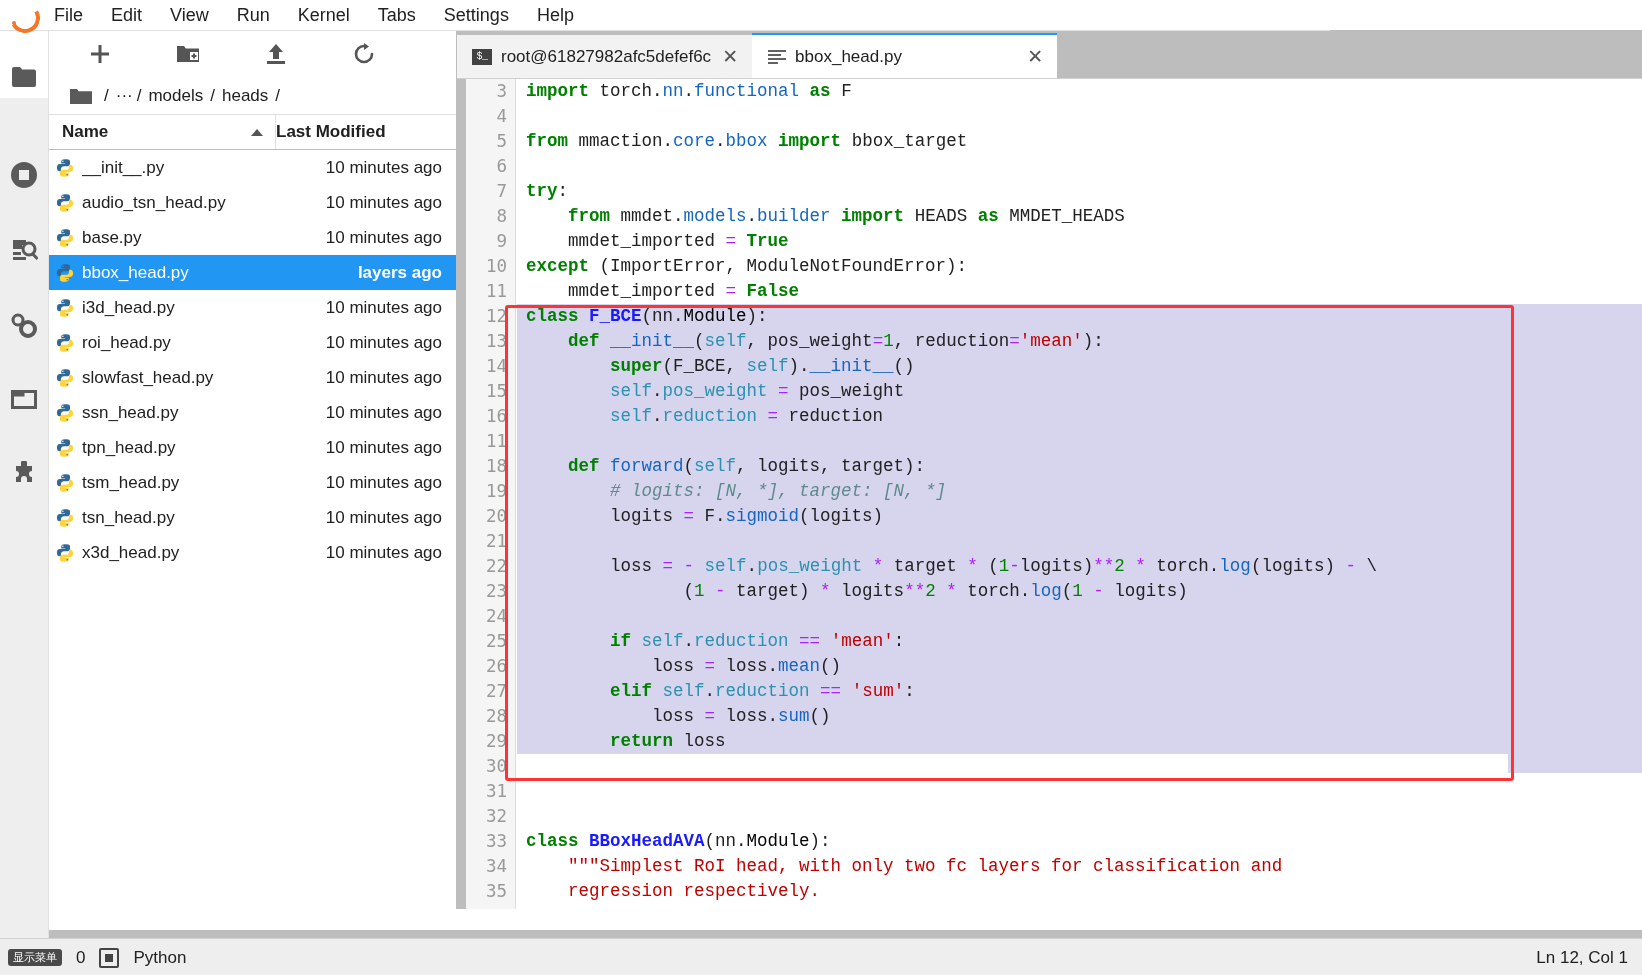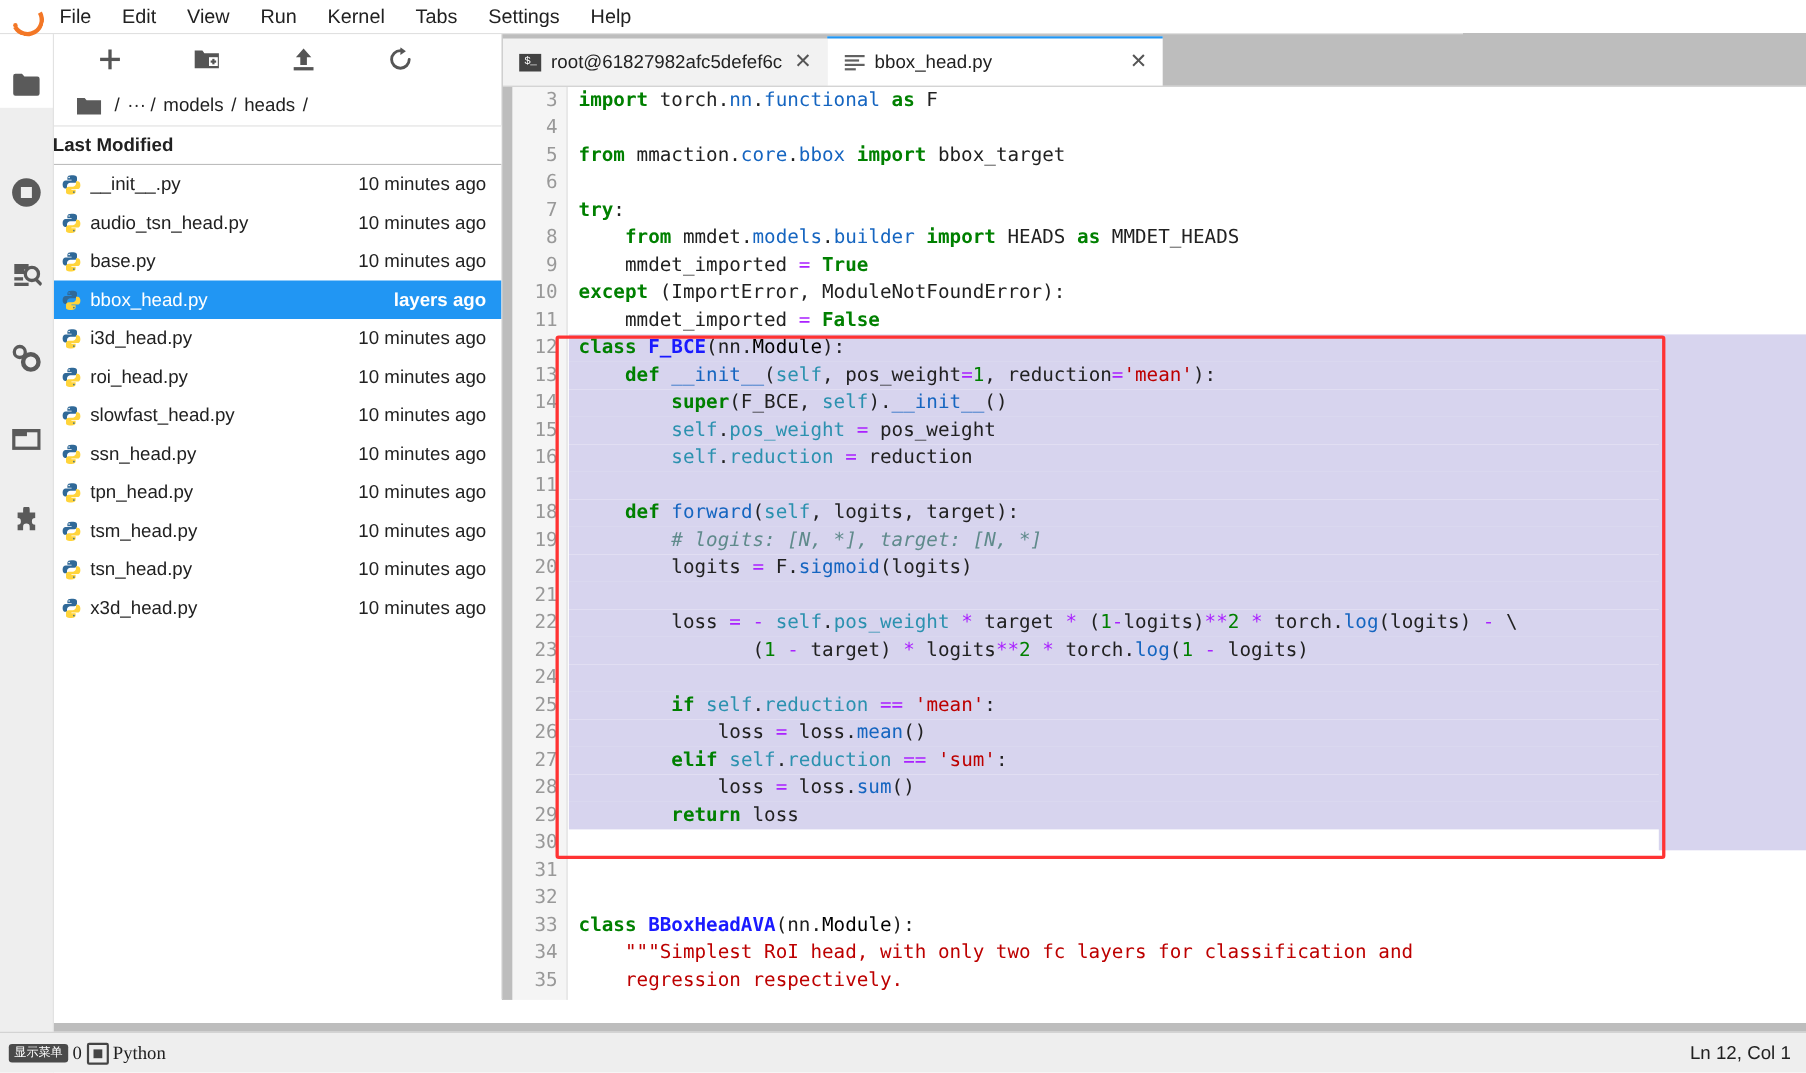--- a/index.html
+++ b/index.html
@@ -152,21 +152,21 @@
   }
   .gutter{
     position:absolute;left:0;top:0;width:50px;height:830px;
     background:#f5f5f5;border-right:1px solid #ddd;
     text-align:right;box-sizing:border-box;padding-right:8px;
     color:#999;
   }
   .gutter div{height:25px;line-height:25px;}
   .codearea{
     position:absolute;left:51px;top:0;right:0;height:830px;
-    white-space:pre;overflow:hidden;
+    white-space:pre;overflow:hidden;font-family:Liberation Mono, monospace;
   }
   .cline{height:25px;line-height:25px;padding-left:9px;}
   .cline.hl{background:#d7d4ee;}
   
   .kw{color:#008000;font-weight:bold;}
   .bi{color:#1565c0;}
   .cls{color:#1a1aff;font-weight:bold;}
   .clsname{color:#000000;}
   .self{color:#2b91af;}
   .attr{color:#2b91af;}
@@ -188,21 +188,21 @@
     background:#d7d4ee;z-index:5;
   }
 
   
   .statusbar{
     position:absolute;left:0;top:938px;width:1642px;height:37px;
     background:#eeeeee;border-top:1px solid #d0d0d0;
     display:flex;align-items:center;z-index:45;
     font-size:17px;color:#212121;
   }
-  .sb-left{display:flex;align-items:center;gap:4px;padding-left:8px;font-family:Liberation Serif, serif;}
+  .sb-left{display:flex;align-items:center;gap:14px;padding-left:8px;}
   .ime-badge{
     background:#4a4a4a;color:#fff;font-size:11px;border-radius:3px;
     padding:2px 5px;line-height:1.1;white-space:nowrap;
   }
   .sb-kernel-ico{
     width:20px;height:20px;border:2px solid #444;border-radius:2px;
     position:relative;box-sizing:border-box;
   }
   .sb-kernel-ico::before,.sb-kernel-ico::after{
     content:"";position:absolute;background:#444;
@@ -321,20 +321,24 @@
       <span class="crumb">/</span>
       <span class="sep">···</span>
       <span class="sep">/</span>
       <span class="crumb">models</span>
       <span class="sep">/</span>
       <span class="crumb">heads</span>
       <span class="sep">/</span>
     </div>
 
     <div class="fb-header">
+      <div class="fb-h-name">
+        <span>Name</span>
+        <span class="caret"></span>
+      </div>
       <div class="fb-h-mod">Last Modified</div>
     </div>
 
     <div class="fb-list" id="file-list">
         <div class="fb-row">
           <span class="py-ico">
             <svg width="20" height="20" viewBox="0 0 24 24">
               <path d="M11.9 1.5c-2.6 0-4.4.9-4.4 2.7v2.4h4.6v.7H5.6C3.8 7.3 2.3 8.6 2.3 11.6c0 2.9 1.3 4.3 3.1 4.3h1.7v-2.6c0-2 1.7-3.5 3.7-3.5h4.3c1.6 0 2.9-1.3 2.9-2.9V4.2c0-1.6-1.4-2.7-4.1-2.7zM9.4 3.1a.9.9 0 110 1.8.9.9 0 010-1.8z" fill="#306998"></path>
               <path d="M12.1 22.5c2.6 0 4.4-.9 4.4-2.7v-2.4h-4.6v-.7h6.5c1.8 0 3.3-1.3 3.3-4.3 0-2.9-1.3-4.3-3.1-4.3h-1.7v2.6c0 2-1.7 3.5-3.7 3.5H8.9c-1.6 0-2.9 1.3-2.9 2.9v3.1c0 1.6 1.4 2.3 4.1 2.3z" fill="#FFD43B"></path>
               <circle cx="14.6" cy="20" r=".9" fill="#306998"></circle>

